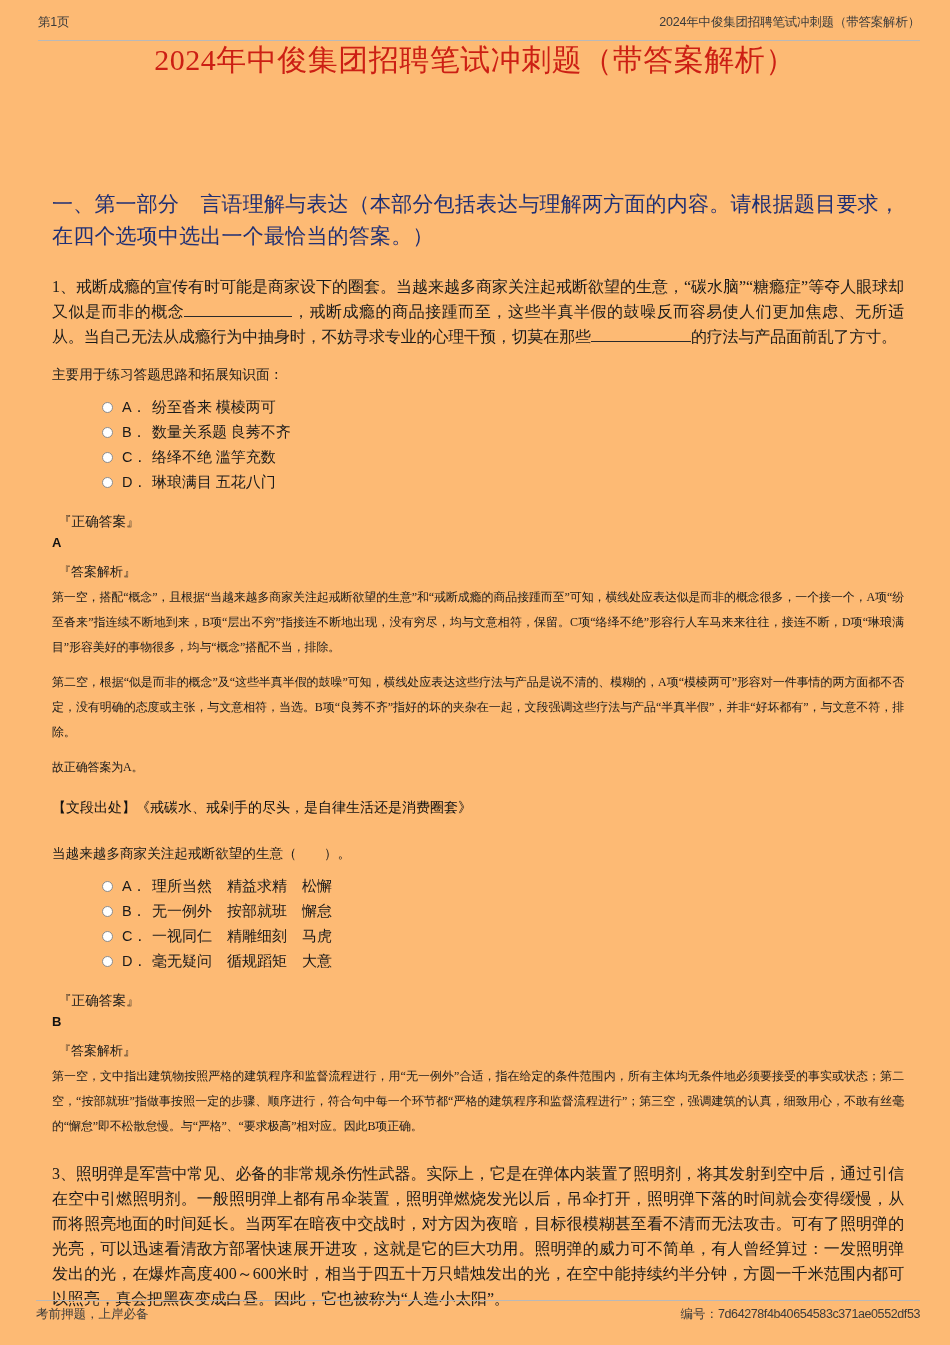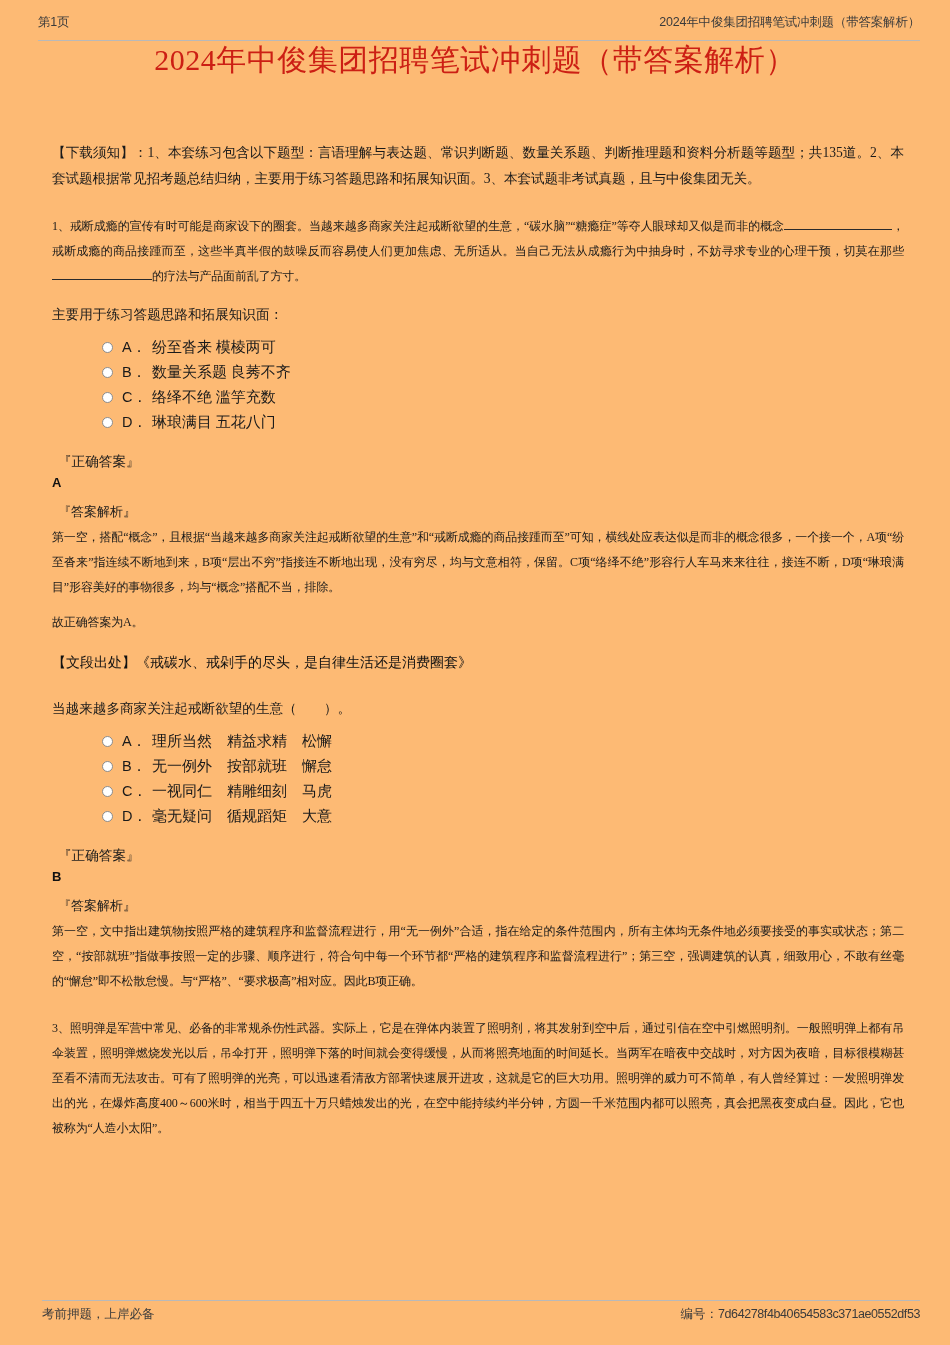--- a/index.html
+++ b/index.html
@@ -75,21 +75,21 @@
     margin-top: 48px;
     color: #1f2f74;
     font-size: 21px;
     line-height: 32px;
     letter-spacing: 0.2px;
   }
 
   .q-block { margin-top: 22px; }
 
   .q-stem {
-    font-size: 12px;
+    font-size: 16px;
     line-height: 25px;
     text-align: justify;
     color: #1a1a1a;
     letter-spacing: -0.15px;
   }
   .blank-u {
     display: inline-block;
     border-bottom: 1px solid #2a2a2a;
     vertical-align: baseline;
   }
@@ -167,21 +167,21 @@
     margin-top: 16px;
     font-size: 14px;
     line-height: 24px;
     color: #111111;
   }
 
   
   .run-footer {
     position: absolute;
     bottom: 18px;
-    left: 42px;
+    left: 36px;
     right: 30px;
     height: 26px;
     border-top: 1px solid #b9b9b9;
     display: flex;
     align-items: center;
     justify-content: space-between;
     font-family: "Liberation Sans", "DejaVu Sans", sans-serif;
     font-size: 12.5px;
     color: #3b3b3b;
   }
@@ -198,22 +198,22 @@
 
   <div class="run-header">
     <span class="rh-left">第1页</span>
     <span class="rh-right">2024年中俊集团招聘笔试冲刺题（带答案解析）</span>
   </div>
 
   <div class="doc-title">2024年中俊集团招聘笔试冲刺题（带答案解析）</div>
 
   <div class="content">
 
-    <div class="notice">【下载须知】：1、本套练习包含以下题型：言语理解与表达题、常识判断题、数量关系题、判断推理题和资料分析题等题型；共135道。2、本套试题根据常见招考题总结归纳，主要用于练习答题思路和拓展知识面。3、本套试题非考试真题，且与中俊集团无关。</div>
-
+
+    <div class="section-heading">一、第一部分　言语理解与表达（本部分包括表达与理解两方面的内容。请根据题目要求，在四个选项中选出一个最恰当的答案。）</div>
 
     <div class="q-block">
       <div class="q-stem"><span>1、</span><span>戒断成瘾的宣传有时可能是商家设下的圈套。当越来越多商家关注起戒断欲望的生意，“碳水脑”“糖瘾症”等夺人眼球却又似是而非的概念</span><span class="blank-u blank-lg"></span><span>，戒断成瘾的商品接踵而至，这些半真半假的鼓噪反而容易使人们更加焦虑、无所适从。当自己无法从成瘾行为中抽身时，不妨寻求专业的心理干预，切莫在那些</span><span class="blank-u blank-md"></span><span>的疗法与产品面前乱了方寸。</span></div>
 
       <div class="q-prompt">主要用于练习答题思路和拓展知识面：</div>
 
       <div class="options">
         <div class="opt-row">
           <span class="radio"></span>
           <span class="opt-letter">A．</span>
@@ -233,20 +233,21 @@
           <span class="radio"></span>
           <span class="opt-letter">D．</span>
           <span class="opt-text">琳琅满目 五花八门</span>
         </div>
       </div>
 
       <div class="ans-label">『正确答案』</div>
       <div class="ans-value">A</div>
       <div class="exp-label">『答案解析』</div>
       <div class="para tight">第一空，搭配“概念”，且根据“当越来越多商家关注起戒断欲望的生意”和“戒断成瘾的商品接踵而至”可知，横线处应表达似是而非的概念很多，一个接一个，A项“纷至沓来”指连续不断地到来，B项“层出不穷”指接连不断地出现，没有穷尽，均与文意相符，保留。C项“络绎不绝”形容行人车马来来往往，接连不断，D项“琳琅满目”形容美好的事物很多，均与“概念”搭配不当，排除。</div>
+      <div class="para">第二空，根据“似是而非的概念”及“这些半真半假的鼓噪”可知，横线处应表达这些疗法与产品是说不清的、模糊的，A项“模棱两可”形容对一件事情的两方面都不否定，没有明确的态度或主张，与文意相符，当选。B项“良莠不齐”指好的坏的夹杂在一起，文段强调这些疗法与产品“半真半假”，并非“好坏都有”，与文意不符，排除。</div>
       <div class="para">故正确答案为A。</div>
       <div class="source"><span>【文段出处】</span><span>《戒碳水、戒剁手的尽头，是自律生活还是消费圈套》</span></div>
     </div>
 
     <div class="q-block">
 
       <div class="q-prompt">当越来越多商家关注起戒断欲望的生意（　　）。</div>
 
       <div class="options">
         <div class="opt-row">

